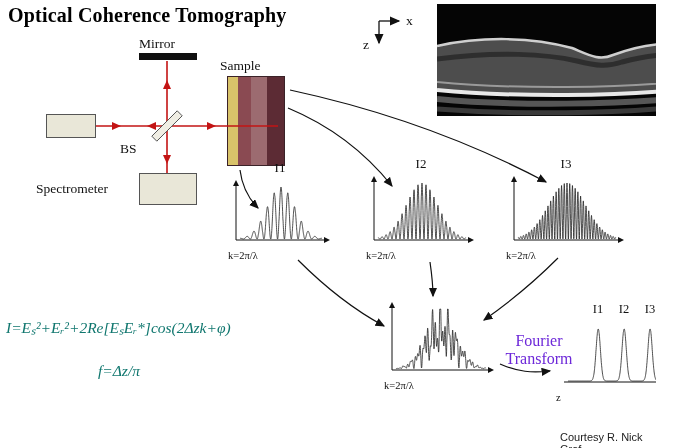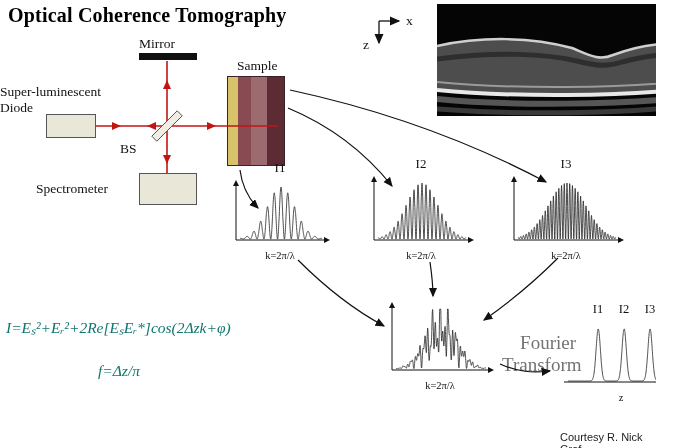--- a/index.html
+++ b/index.html
@@ -9,47 +9,46 @@
   .lbl{position:absolute;font-size:13.5px;color:#111;white-space:nowrap}
   .lbl.center{text-align:left}
   .lbl.wrap{white-space:normal}
   .devicebox{position:absolute;background:#e9e7d8;border:1px solid #555}
   .mirror{position:absolute;width:58px;height:7px;background:#101010}
   .sample{position:absolute;display:flex;height:90px;border:1px solid #3a2228}
   .sample .layer{height:100%}
   .octimg{position:absolute;line-height:0}
   .plot{position:absolute}
   .plot .ptitle{font-size:13px;text-align:center;height:16px;color:#111}
-  .plot .xlab{font-size:10.5px;text-align:center;color:#111}
+  .plot .xlab{font-size:10.5px;color:#111}
   .peaklbl{position:absolute;font-size:12.5px;color:#111;width:18px;text-align:center}
   .eq{position:absolute;font-style:italic;font-size:15.5px;color:#0f766e}
-  .ft{position:absolute;font-size:19px;text-align:right;width:74px;color:#737373;white-space:normal}
+  .ft{position:absolute;font-size:16px;text-align:center;width:74px;color:#6d28d9;white-space:normal}
   .watermark{position:absolute;font-family:"Liberation Sans",sans-serif;font-weight:bold;font-size:17px;color:#8cc63e;letter-spacing:.5px}
   .credit{position:absolute;font-size:11px;color:#222;font-family:"Liberation Sans",sans-serif}
   .overlay{position:absolute;left:0;top:0;pointer-events:none}
 </style>
 </head>
 <body>
 
 <div class="stage">
 
   <div class="title">Optical Coherence Tomography</div>
 
   <div class="lbl center" style="left:139px;top:36px;width:58px">Mirror</div>
   <div class="mirror" style="left:139px;top:53px"></div>
 
-  <div class="lbl center wrap" style="left:0px;top:84px;width:132px">Super-luminescent Diode</div>
   <div class="devicebox" style="left:46px;top:114px;width:50px;height:24px"></div>
 
   <div class="lbl" style="left:120px;top:141px">BS</div>
 
   <div class="lbl" style="left:36px;top:181px">Spectrometer</div>
   <div class="devicebox" style="left:139px;top:173px;width:58px;height:32px"></div>
 
-  <div class="lbl" style="left:237px;top:58px">Sample</div>
+  <div class="lbl" style="left:220px;top:58px">Sample</div>
   <div class="sample" style="left:227px;top:76px">
     <div class="layer" style="width:10px;background:#d9c36a"></div>
     <div class="layer" style="width:13px;background:#8a4a52"></div>
     <div class="layer" style="width:16px;background:#9c6b70"></div>
     <div class="layer" style="width:17px;background:#5c2b34"></div>
   </div>
 
   <div class="lbl" style="left:406px;top:13px">x</div>
   <div class="lbl" style="left:363px;top:37px">z</div>
 

